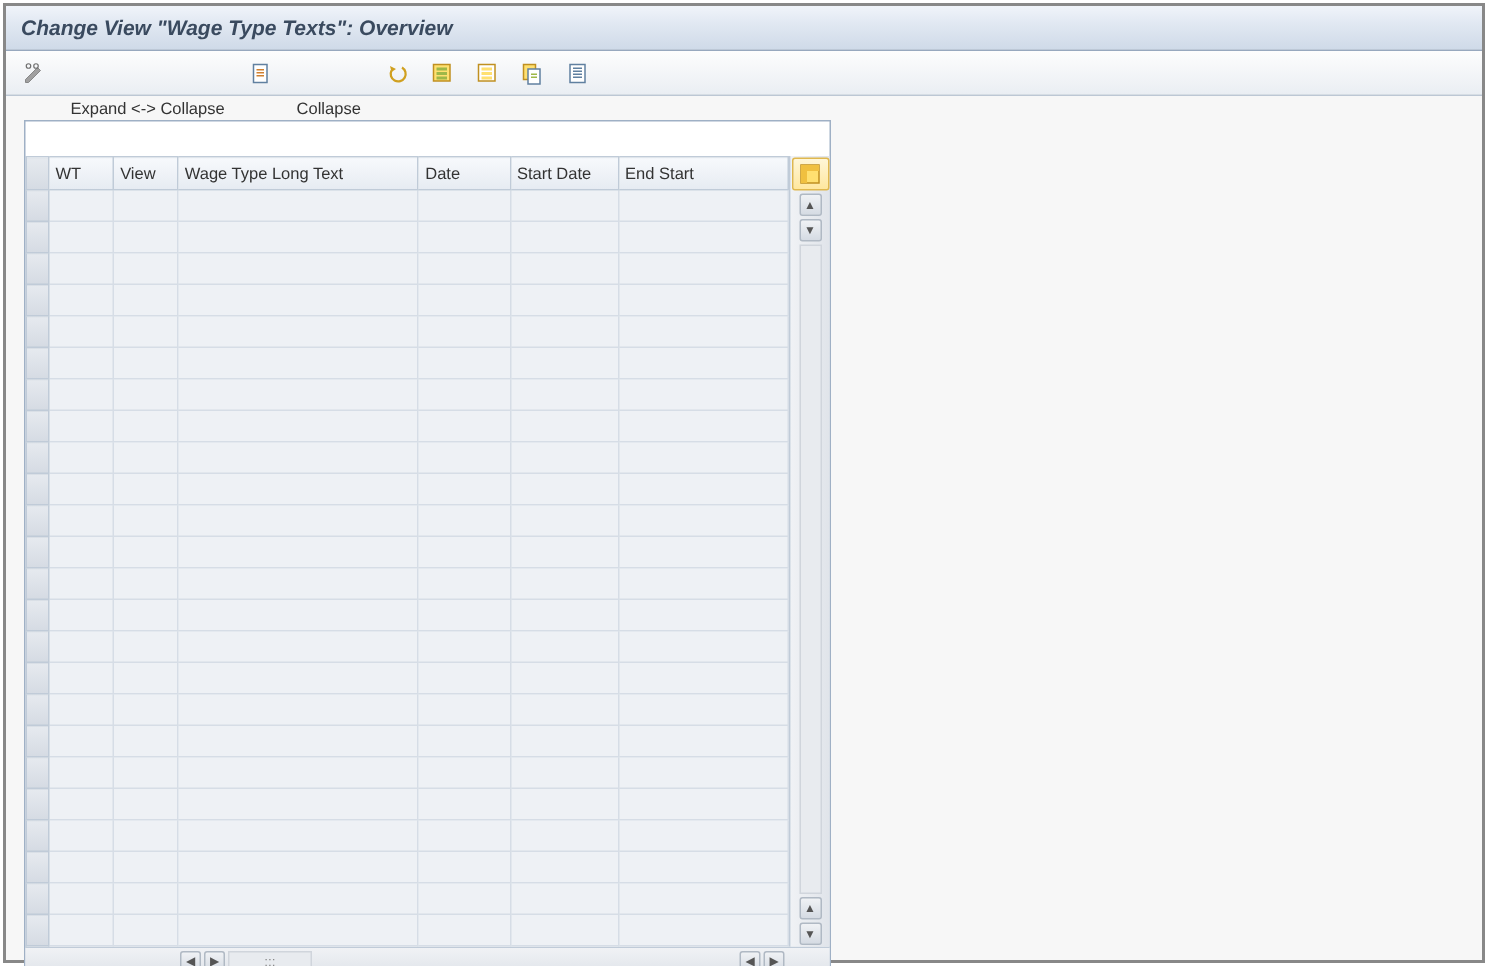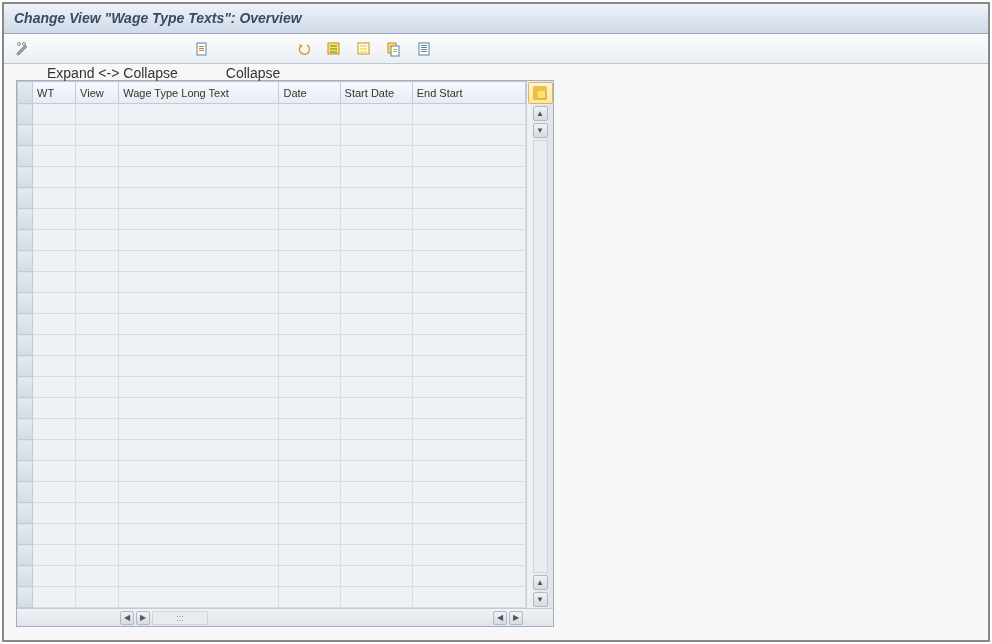--- a/index.html
+++ b/index.html
@@ -57,32 +57,33 @@
     .toolbar-text-btn {
       display: inline-flex;
       align-items: center;
       gap: 4px;
       height: 22px;
       padding: 0 6px;
       border: 1px solid transparent;
       border-radius: 3px;
       cursor: pointer;
       color: #333;
-      font-size: 14px;
+      font-size: 11px;
       margin-top: 48px;
     }
     .icon-svg { width: 16px; height: 16px; }
     .table-container {
       margin: 16px 0 0 12px;
       width: 538px;
       border: 1px solid #9fb0c5;
       background: #fff;
     }
     .table-wrap {
       display: flex;
+      margin-top: 23px;
     }
     .data-table {
       border-collapse: collapse;
       width: 509px;
     }
     .data-table th {
       background: linear-gradient(to bottom, #f7f9fc, #e6ebf2);
       border: 1px solid #c0cbd8;
       height: 22px;
       padding: 2px 4px;

